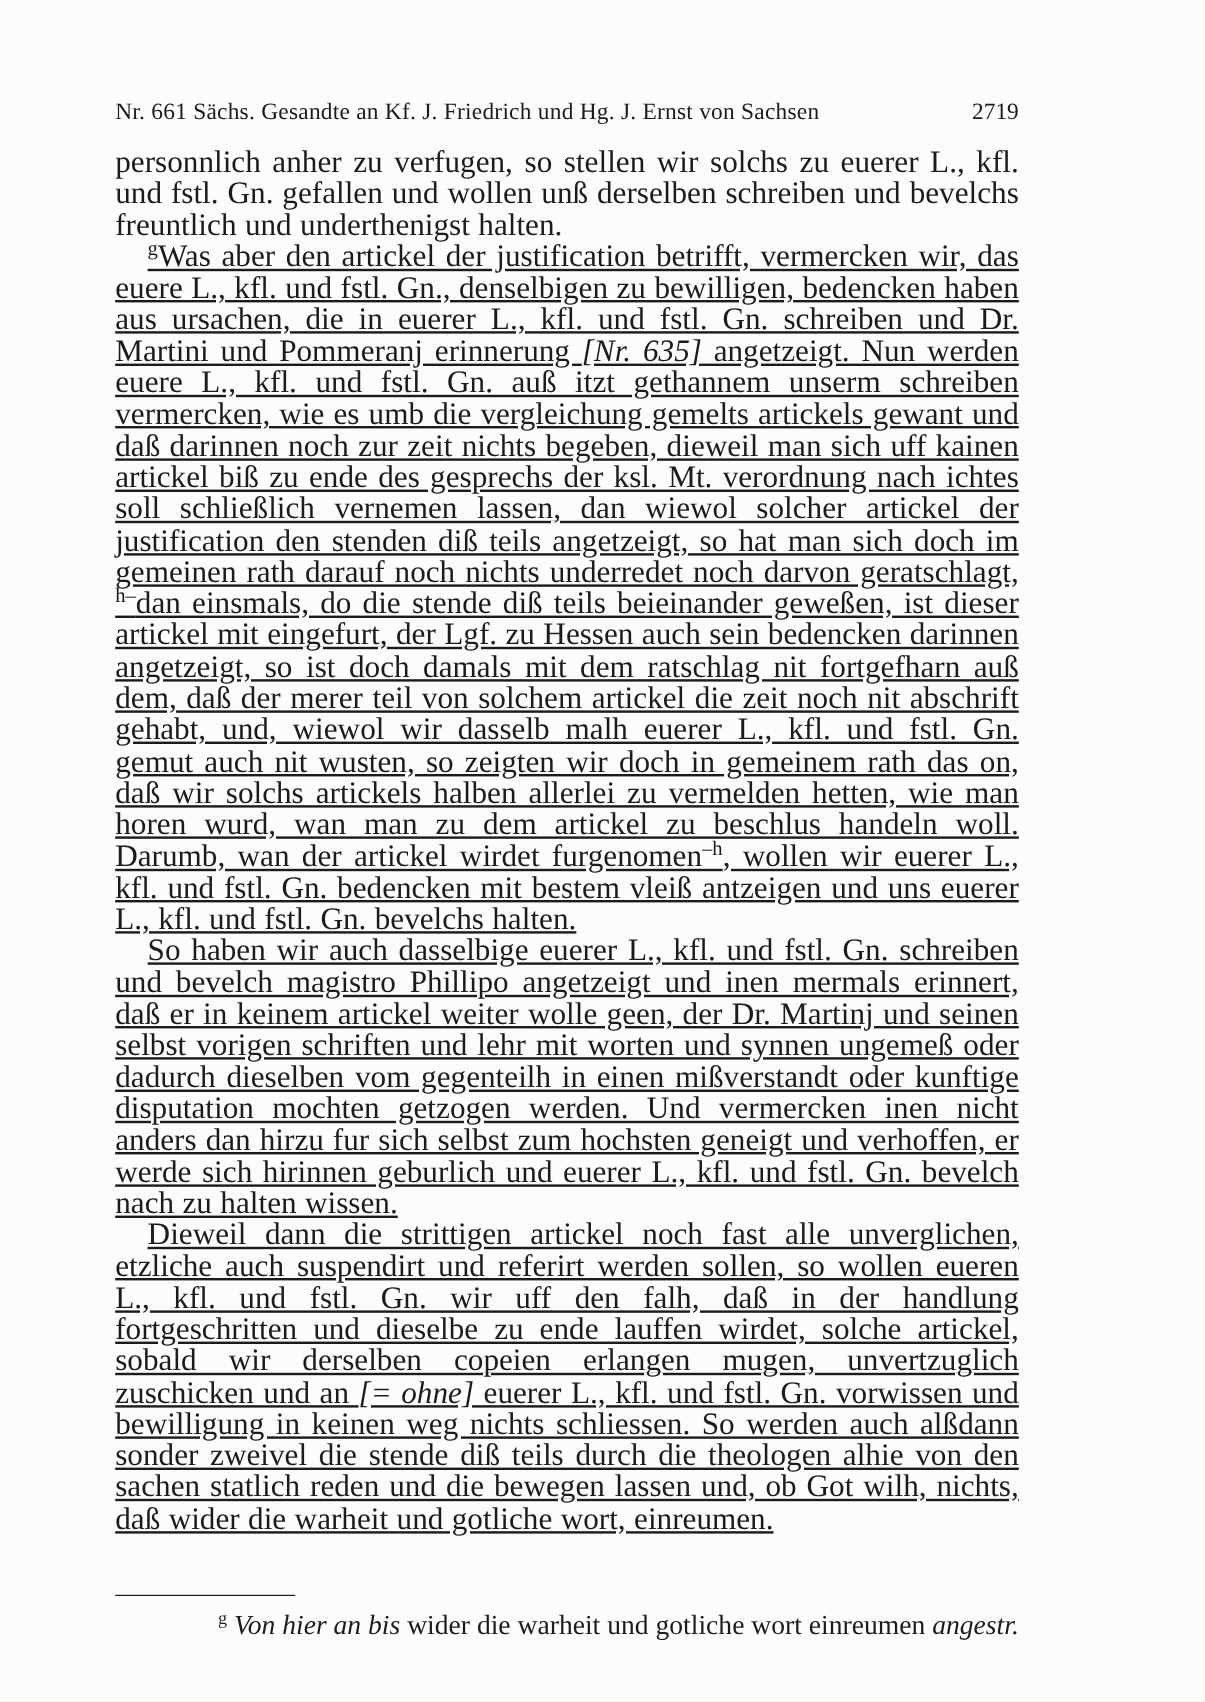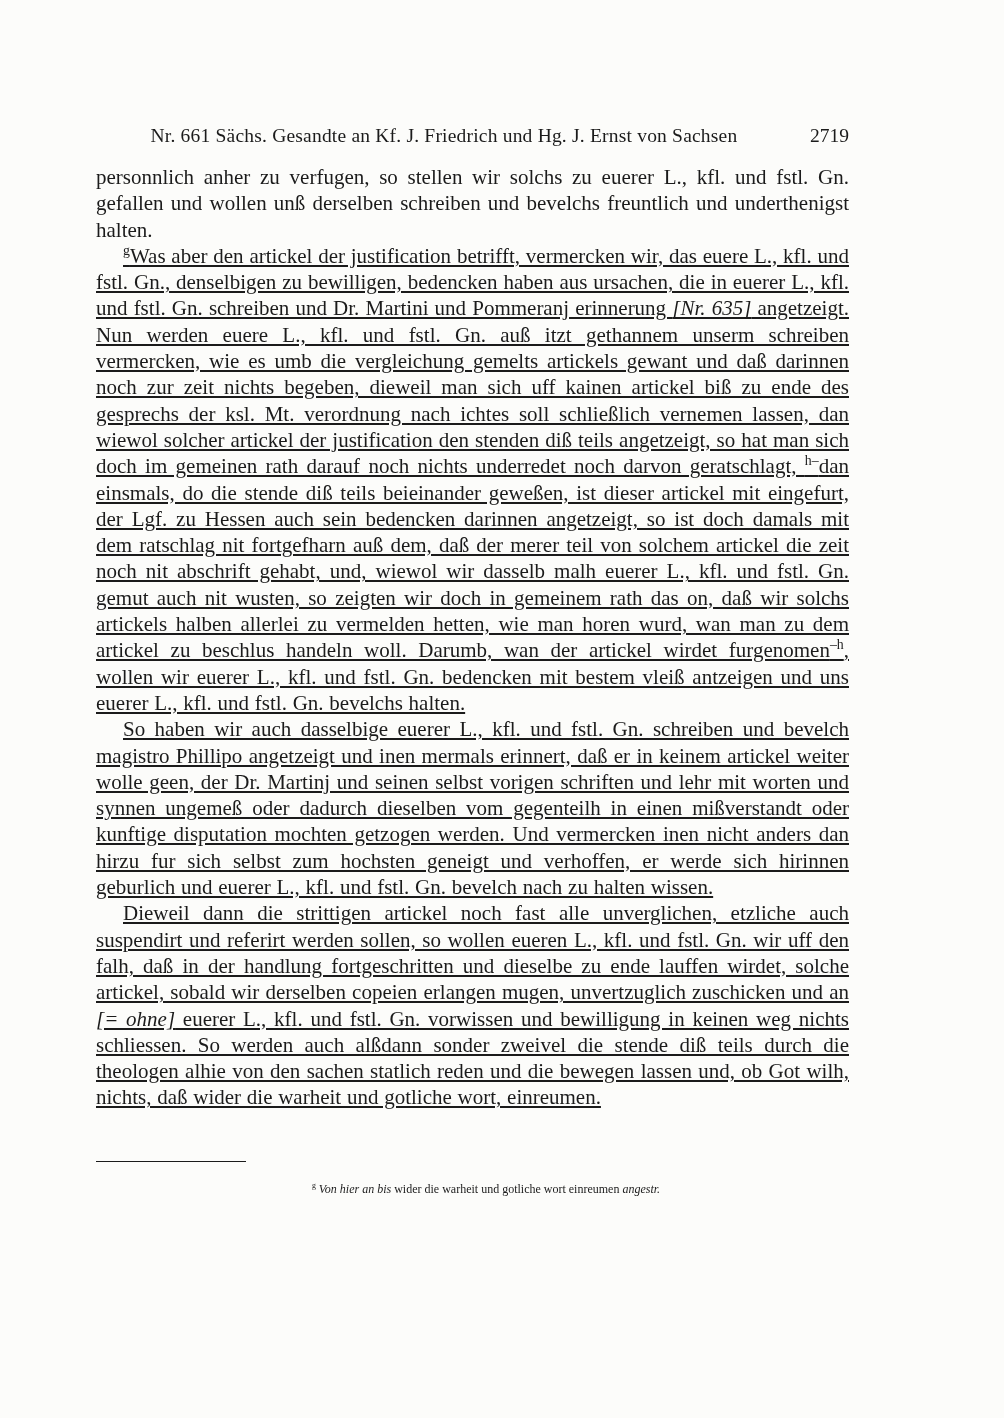--- a/index.html
+++ b/index.html
@@ -25,33 +25,32 @@
   }
   .running-head {
     display: flex;
     align-items: baseline;
     font-size: 19.5px;
     line-height: 24px;
     margin-bottom: 16px;
   }
   .running-head .title {
     flex: 1;
-    text-align: center;
+    text-align: left;
     letter-spacing: 0.2px;
     white-space: nowrap;
-    margin-top: 42px;
   }
   .running-head .pagenum {
     margin-left: 18px;
     text-align: center;
     font-family: Liberation Serif, serif;
   }
   .body-text p.para {
     margin: 0;
-    font-size: 21px;
+    font-size: 26px;
     line-height: 26.3px;
     text-align: justify;
     text-justify: inter-word;
     hyphens: none;
     word-spacing: 0.5px;
   }
   .body-text p.para.indent {
     text-indent: 27px;
     text-decoration: underline;
   }
@@ -63,25 +62,25 @@
   .footnote-area {
     margin-top: 50px;
   }
   .footnote-rule {
     width: 150px;
     border: 0;
     border-top: 1.6px solid #1b1b1b;
     margin: 0 0 11px 0;
   }
   .footnotes p.footnote {
-    margin: 14px;
-    font-size: 12px;
+    margin: 0;
+    font-size: 23px;
     line-height: 27.5px;
     text-indent: 27px;
-    text-align: center;
+    text-align: right;
   }
 </style>
 </head>
 <body>
 
 <div class="page">
   <div class="content">
 
     <div class="running-head">
       <span class="title">Nr. 661 Sächs. Gesandte an Kf. J. Friedrich und Hg. J. Ernst von Sachsen</span>

